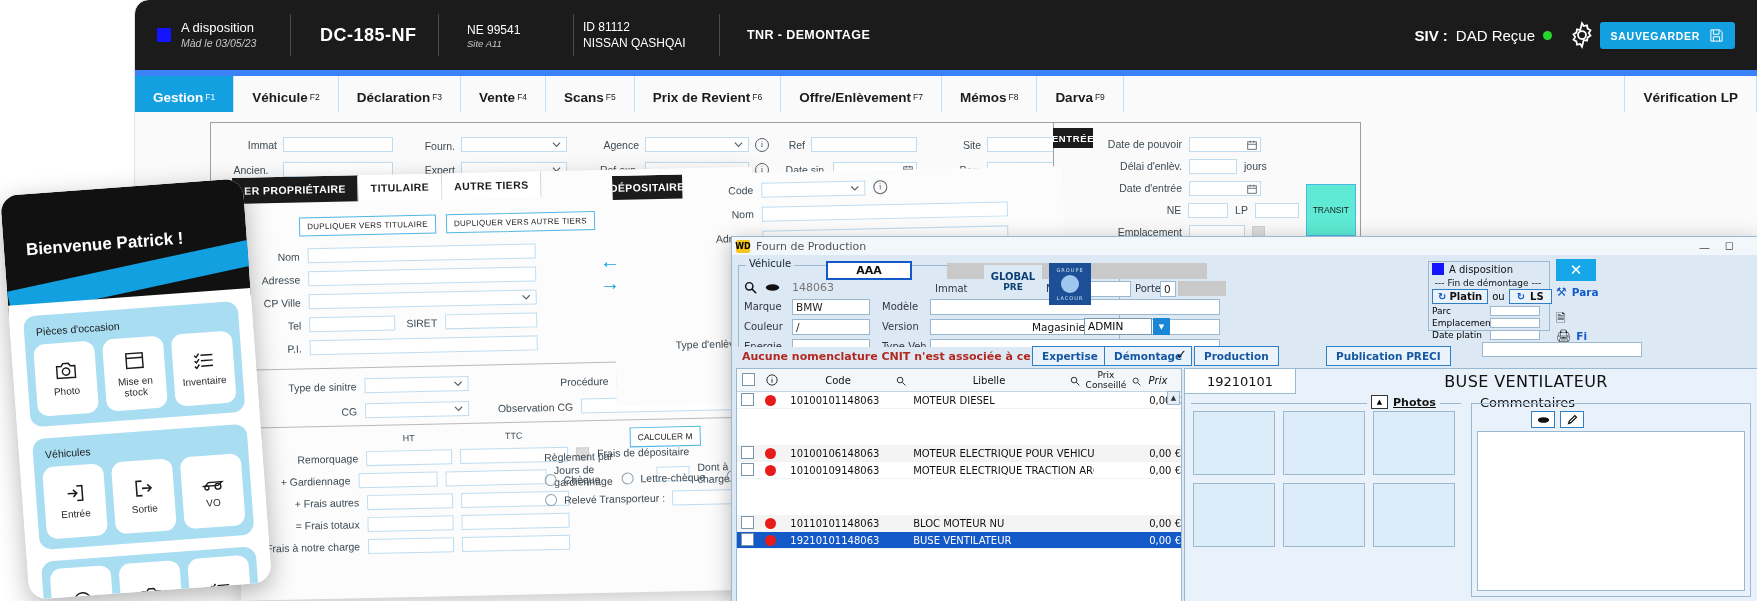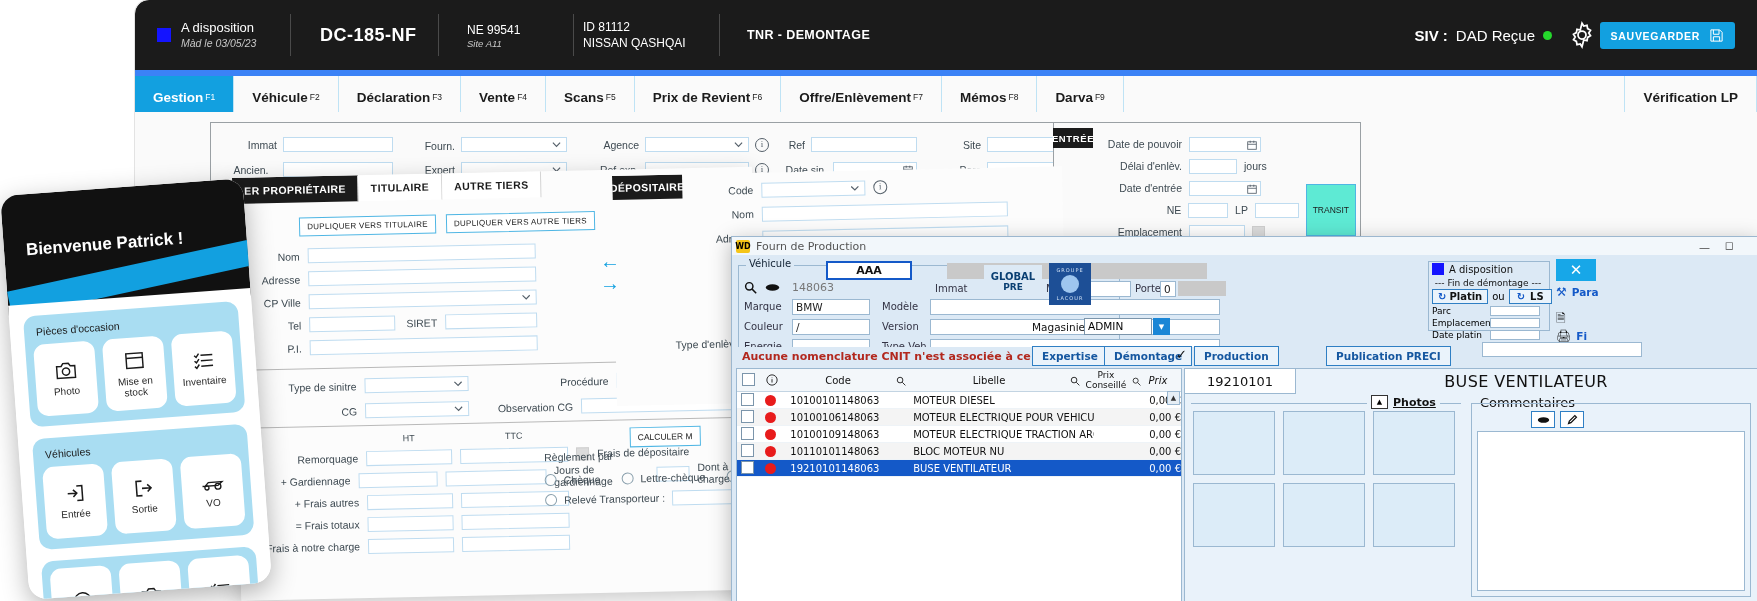--- a/index.html
+++ b/index.html
@@ -115,21 +115,21 @@
   .btnblue{border:1px solid #2f7fc4;background:#eaf3fb;color:#1557a0;font-size:10.5px;
            font-weight:700;padding:3px 9px;cursor:pointer;font-family:"DejaVu Sans",sans-serif;}
 
   
   #gridwrap{position:absolute;left:4px;top:131px;width:444px;bottom:0;background:#fff;
             border:1px solid #9bb8d1;overflow:hidden;}
   #gridhdr{display:flex;height:22px;background:#f3f7fa;border-bottom:1px solid #c3d4e2;
            align-items:center;}
   .gcell{font-size:10px;color:#111;}
   .grow{display:flex;height:16px;align-items:center;border-bottom:1px solid #eef3f7;}
-  .grow.alt{background:#f4f4f4;}
+  .grow.alt{background:#f4f4f4;margin-top:36px;}
   .grow.sel{background:#1459c8;color:#fff;}
   .grow.sel .gcell{color:#fff;}
 
   
   #detail{position:absolute;left:452px;top:131px;right:0;bottom:0;background:#e9f2fa;
           border:1px solid #9bb8d1;}
   .photocell{background:#dcecf8;border:1px solid #9bb8d1;}
 </style>
 </head>
 <body>

